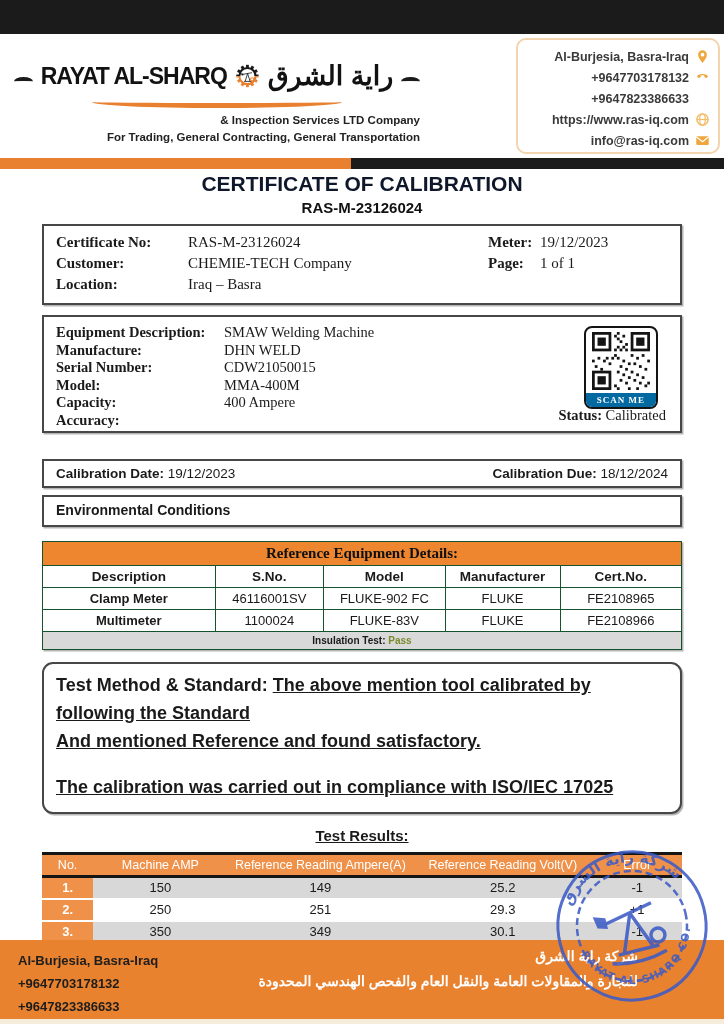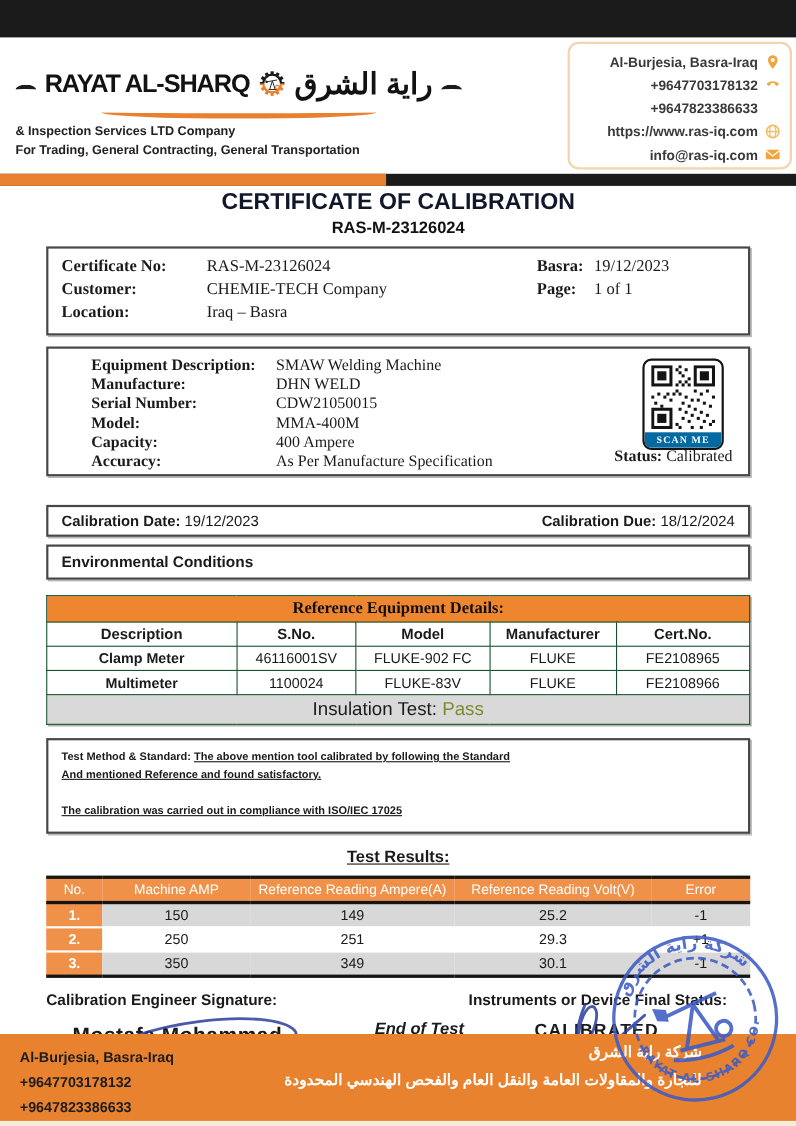--- a/index.html
+++ b/index.html
@@ -5,21 +5,21 @@
   * { margin:0; padding:0; box-sizing:border-box; }
   body {
     width:724px; height:1024px; position:relative; overflow:hidden;
     background:#ffffff; font-family:"Liberation Sans", sans-serif; color:#1a1a1a;
   }
   
   .topbar { position:absolute; top:0; left:0; width:100%; height:34px; background:#1b1b1b; }
 
   
   .header { position:absolute; top:34px; left:0; width:100%; height:124px; display:flex; }
-  .logo-block { width:420px; padding:6px 0 0 14px; text-align:left; }
+  .logo-block { width:420px; padding:6px 0 0 14px; text-align:right; }
   .logo-row { display:flex; align-items:center; justify-content:center; gap:8px; }
   .swoosh { width:54px; height:9px; border-top:4px solid #1b1b1b; border-radius:100% 100% 0 0 / 100% 100% 0 0; margin-top:10px; }
   .brand-en { font-size:23px; font-weight:800; letter-spacing:-1px; color:#121212; white-space:nowrap; }
   .brand-ar { font-size:27px; font-weight:800; color:#121212; white-space:nowrap; }
   .under-swoosh { width:250px; height:12px; border-bottom:5px solid #E8802F; border-radius:0 0 100% 100% / 0 0 100% 100%; margin:-16px auto 4px auto; }
   .tagline { font-size:11.5px; font-weight:700; color:#222; line-height:1.45; }
   .contact-panel {
     margin-left:auto; margin-top:4px; margin-right:4px; width:204px; height:116px;
     border:2px solid #f2d4ae; border-radius:10px; padding:6px 8px 0 6px;
   }
@@ -41,43 +41,43 @@
 
   .cert-box { margin-top:8px; padding:6px 12px 8px 12px; font-size:15px; }
   .cert-row { display:flex; line-height:21px;align-items:center; }
   .lbl { font-weight:700; }
   .cert-l-lbl { width:132px; }
   .cert-l-val { width:280px; }
   .cert-r { margin-left:auto; display:flex; width:180px; }
   .cert-r-lbl { width:52px; }
 
   .equip-box { margin-top:10px; padding:7px 12px; font-size:14.5px; position:relative; height:118px; }
-  .equip-row { display:flex; line-height:17.5px;margin-left:27px; }
+  .equip-row { display:flex; line-height:17.5px; }
   .equip-lbl { width:168px; }
   .status-line { position:absolute; right:14px; bottom:7px; font-size:14.5px; }
   .qr-block { position:absolute; top:9px; right:22px; width:74px; border:2.5px solid #141414; border-radius:8px; background:#fff; overflow:hidden; }
   .qr-block svg { display:block; margin:4px auto 3px auto; }
   .qr-caption { background:#0369a1; color:#fff; font-size:9px; font-weight:700; letter-spacing:1px; text-align:center; padding:2px 0; }
 
   .caldate-box { margin-top:26px; padding:5px 12px; font-size:13.5px; display:flex; justify-content:space-between; }
   .env-box { margin-top:7px; padding:5px 12px 7px 12px; font-size:14px; }
   .env-line2 { display:flex; margin-top:2px; }
   .env-dash { margin-left:60px; font-weight:700; }
   .env-right { margin-left:auto; }
 
   table { border-collapse:collapse; width:100%; }
   .ref-table { margin-top:14px; font-size:13px; box-shadow:1.5px 1.5px 0 rgba(70,70,70,.4); }
   .ref-table th, .ref-table td { border:1px solid #14532d; text-align:center; padding:3px 4px; }
   .ref-title { background:#EE8630; font-family:"Liberation Serif", serif; font-size:15px; font-weight:700; color:#101010; }
   .ref-cols th { font-size:13.5px; font-weight:700; background:#fff; }
   .ref-table td.desc { font-weight:700;text-align:center; }
-  .ref-foot { background:#D9D9D9; font-size:17px; font-weight:400; padding:3px; }
+  .ref-foot { background:#D9D9D9; font-size:10px; font-weight:700; padding:3px; }
   .pass { color:#7A8B2F; }
 
-  .method-box { margin-top:12px; padding:8px 12px 10px 12px; font-size:10px; font-weight:700; line-height:1.55; }
+  .method-box { margin-top:12px; padding:8px 12px 10px 12px; font-size:18px; font-weight:700; line-height:1.55;border-radius:11px; }
   .u { text-decoration:underline; }
   .method-gap { height:18px; }
 
   .results-heading { text-align:center; font-size:15px; font-weight:800; text-decoration:underline; margin:13px 0 8px 0; }
 
   .results-table { border-top:3px solid #151515; border-bottom:3px solid #151515; font-size:13px; }
   .results-table th { background:#F0914A; color:#fff; font-weight:400; font-size:12.5px; padding:3px 2px; border-bottom:3px solid #151515; }
   .results-table td { text-align:center; padding:2.5px 2px; border-bottom:2px solid #fff; }
   .results-table tr:last-child td { border-bottom:none; }
   .results-table td.num { background:#F0914A; color:#fff; font-weight:700; }
@@ -206,21 +206,21 @@
 <div class="main">
 
   <div class="doc-title">CERTIFICATE OF CALIBRATION</div>
   <div class="doc-subtitle">RAS-M-23126024</div>
 
   <div class="box cert-box serif">
     <div class="cert-row">
       <span class="lbl cert-l-lbl">Certificate No:</span>
       <span class="cert-l-val">RAS-M-23126024</span>
       <span class="cert-r">
-        <span class="lbl cert-r-lbl">Basra:</span>
+        <span class="lbl cert-r-lbl">Meter:</span>
         <span>19/12/2023</span>
       </span>
     </div>
     <div class="cert-row">
       <span class="lbl cert-l-lbl">Customer:</span>
       <span class="cert-l-val">CHEMIE-TECH Company</span>
       <span class="cert-r">
         <span class="lbl cert-r-lbl">Page:</span>
         <span>1 of 1</span>
       </span>
@@ -247,21 +247,20 @@
     <div class="equip-row">
       <span class="lbl equip-lbl">Model:</span>
       <span>MMA-400M</span>
     </div>
     <div class="equip-row">
       <span class="lbl equip-lbl">Capacity:</span>
       <span>400 Ampere</span>
     </div>
     <div class="equip-row">
       <span class="lbl equip-lbl">Accuracy:</span>
-      <span>As Per Manufacture Specification</span>
     </div>
     <div class="status-line">
       <span class="lbl">Status:</span>
       <span>Calibrated</span>
     </div>
     <div class="qr-block">
       <svg viewBox="0 0 21 21" width="58" height="58" fill="#141414">
         <rect x="0" y="0" width="7" height="7"></rect>
           <rect x="1" y="1" width="5" height="5" fill="#fff"></rect>
           <rect x="2" y="2" width="3" height="3"></rect>

